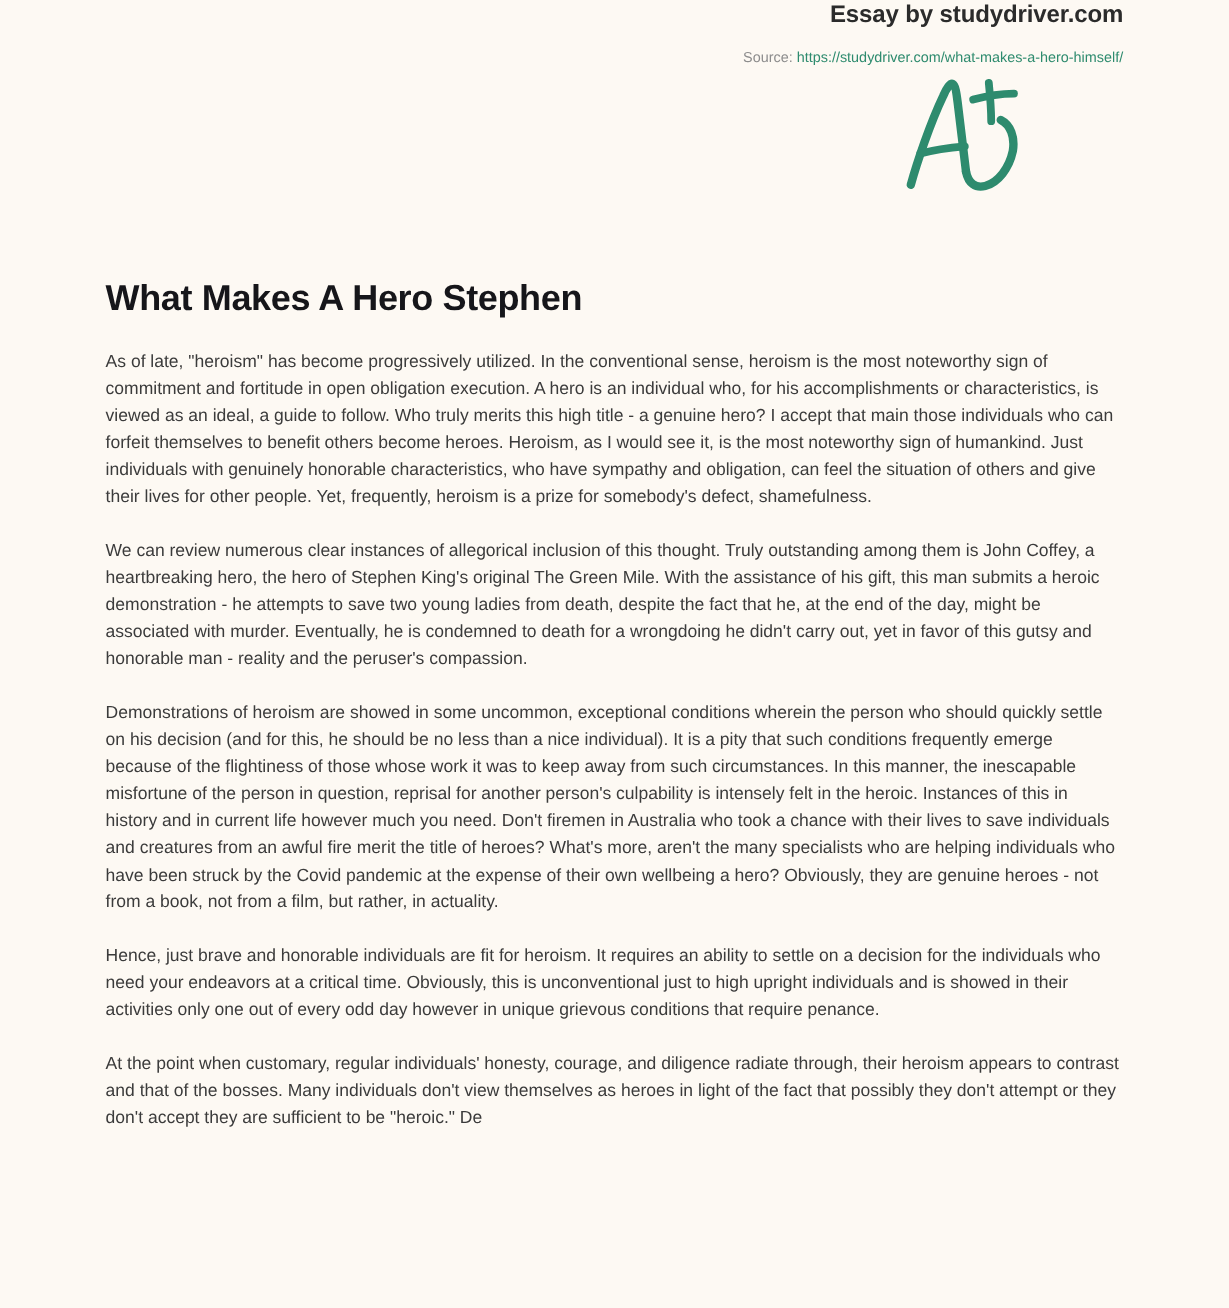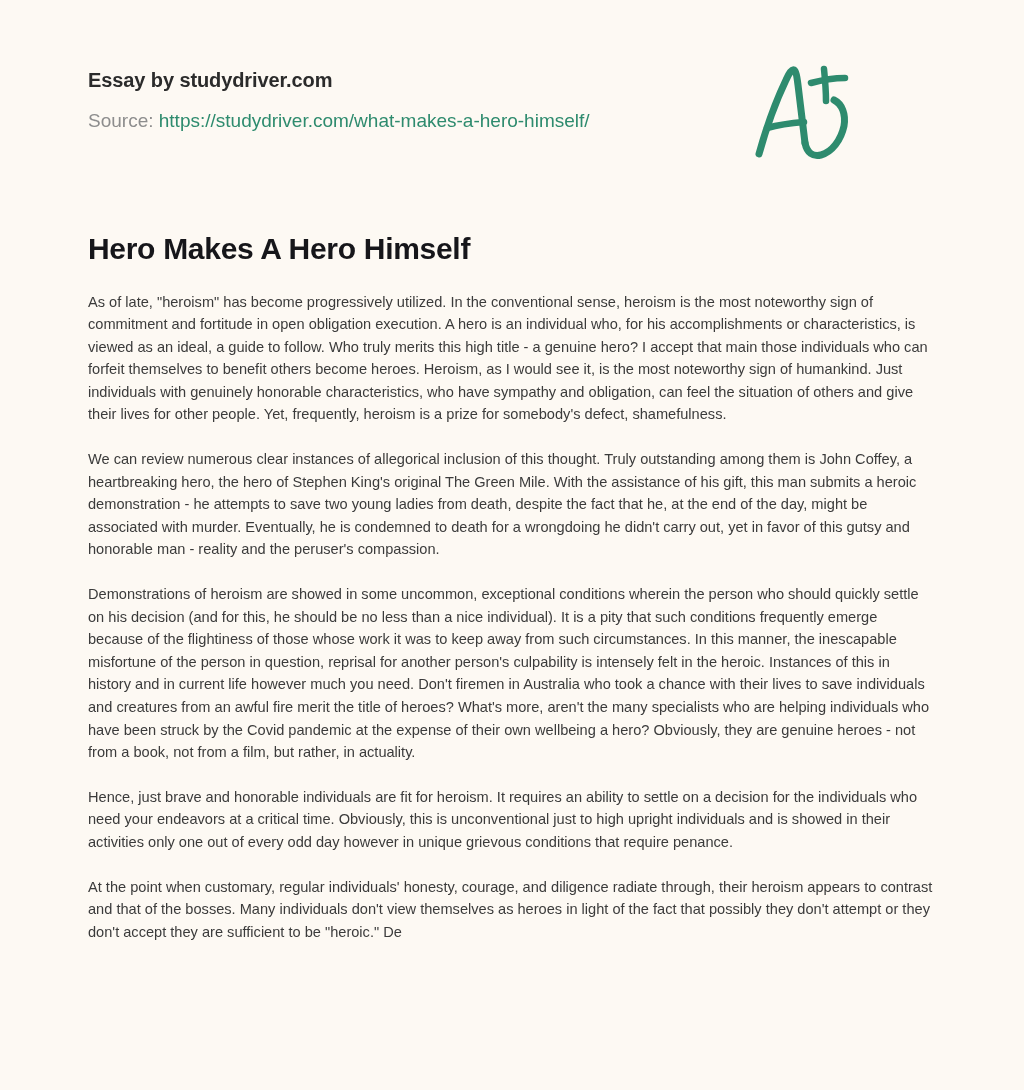--- a/index.html
+++ b/index.html
@@ -20,37 +20,37 @@
     width: 1024px;
     height: 1090px;
     box-sizing: border-box;
     padding: 0 88px;
     background: #fdf9f3;
   }
 
   
   .header {
     position: relative;
-    padding-top: 68px;
     height: 128px;
     box-sizing: border-box;
+    text-align: right;
   }
 
   .byline {
     font-size: 20px;
     font-weight: bold;
     color: #2b2b2b;
     letter-spacing: -0.1px;
     line-height: 1.2;
     margin: 0;
   }
 
   .source-line {
     margin-top: 17px;
-    font-size: 19px;
+    font-size: 12px;
     line-height: 1.3;
     white-space: nowrap;
   }
   .source-label {
     color: #8d8d8d;
   }
   .source-url {
     color: #2e8b6e;
     text-decoration: none;
     cursor: pointer;
@@ -122,21 +122,21 @@
         <path d="M57 85 C59 95 65 99 73 97 C84 94 93 82 96 68 C98 56 94 46 86 42" stroke-width="7"></path>
 
         <path d="M76 11 C77 21 78 33 78 43" stroke-width="6.5"></path>
 
         <path d="M63 25 C74 22 87 20 97 20" stroke-width="6.5"></path>
       </svg>
     </div>
 
   </div>
 
-  <h1 class="title">Hero Makes A Hero Himself</h1>
+  <h1 class="title">What Makes A Hero Stephen</h1>
 
   <div class="article">
     <p>As of late, "heroism" has become progressively utilized. In the conventional sense, heroism is the most noteworthy sign of commitment and fortitude in open obligation execution. A hero is an individual who, for his accomplishments or characteristics, is viewed as an ideal, a guide to follow. Who truly merits this high title - a genuine hero? I accept that main those individuals who can forfeit themselves to benefit others become heroes. Heroism, as I would see it, is the most noteworthy sign of humankind. Just individuals with genuinely honorable characteristics, who have sympathy and obligation, can feel the situation of others and give their lives for other people. Yet, frequently, heroism is a prize for somebody's defect, shamefulness.</p>
     <p>We can review numerous clear instances of allegorical inclusion of this thought. Truly outstanding among them is John Coffey, a heartbreaking hero, the hero of Stephen King's original The Green Mile. With the assistance of his gift, this man submits a heroic demonstration - he attempts to save two young ladies from death, despite the fact that he, at the end of the day, might be associated with murder. Eventually, he is condemned to death for a wrongdoing he didn't carry out, yet in favor of this gutsy and honorable man - reality and the peruser's compassion.</p>
     <p>Demonstrations of heroism are showed in some uncommon, exceptional conditions wherein the person who should quickly settle on his decision (and for this, he should be no less than a nice individual). It is a pity that such conditions frequently emerge because of the flightiness of those whose work it was to keep away from such circumstances. In this manner, the inescapable misfortune of the person in question, reprisal for another person's culpability is intensely felt in the heroic. Instances of this in history and in current life however much you need. Don't firemen in Australia who took a chance with their lives to save individuals and creatures from an awful fire merit the title of heroes? What's more, aren't the many specialists who are helping individuals who have been struck by the Covid pandemic at the expense of their own wellbeing a hero? Obviously, they are genuine heroes - not from a book, not from a film, but rather, in actuality.</p>
     <p>Hence, just brave and honorable individuals are fit for heroism. It requires an ability to settle on a decision for the individuals who need your endeavors at a critical time. Obviously, this is unconventional just to high upright individuals and is showed in their activities only one out of every odd day however in unique grievous conditions that require penance.</p>
     <p>At the point when customary, regular individuals' honesty, courage, and diligence radiate through, their heroism appears to contrast and that of the bosses. Many individuals don't view themselves as heroes in light of the fact that possibly they don't attempt or they don't accept they are sufficient to be "heroic." De</p>
   </div>
 
 </div>

